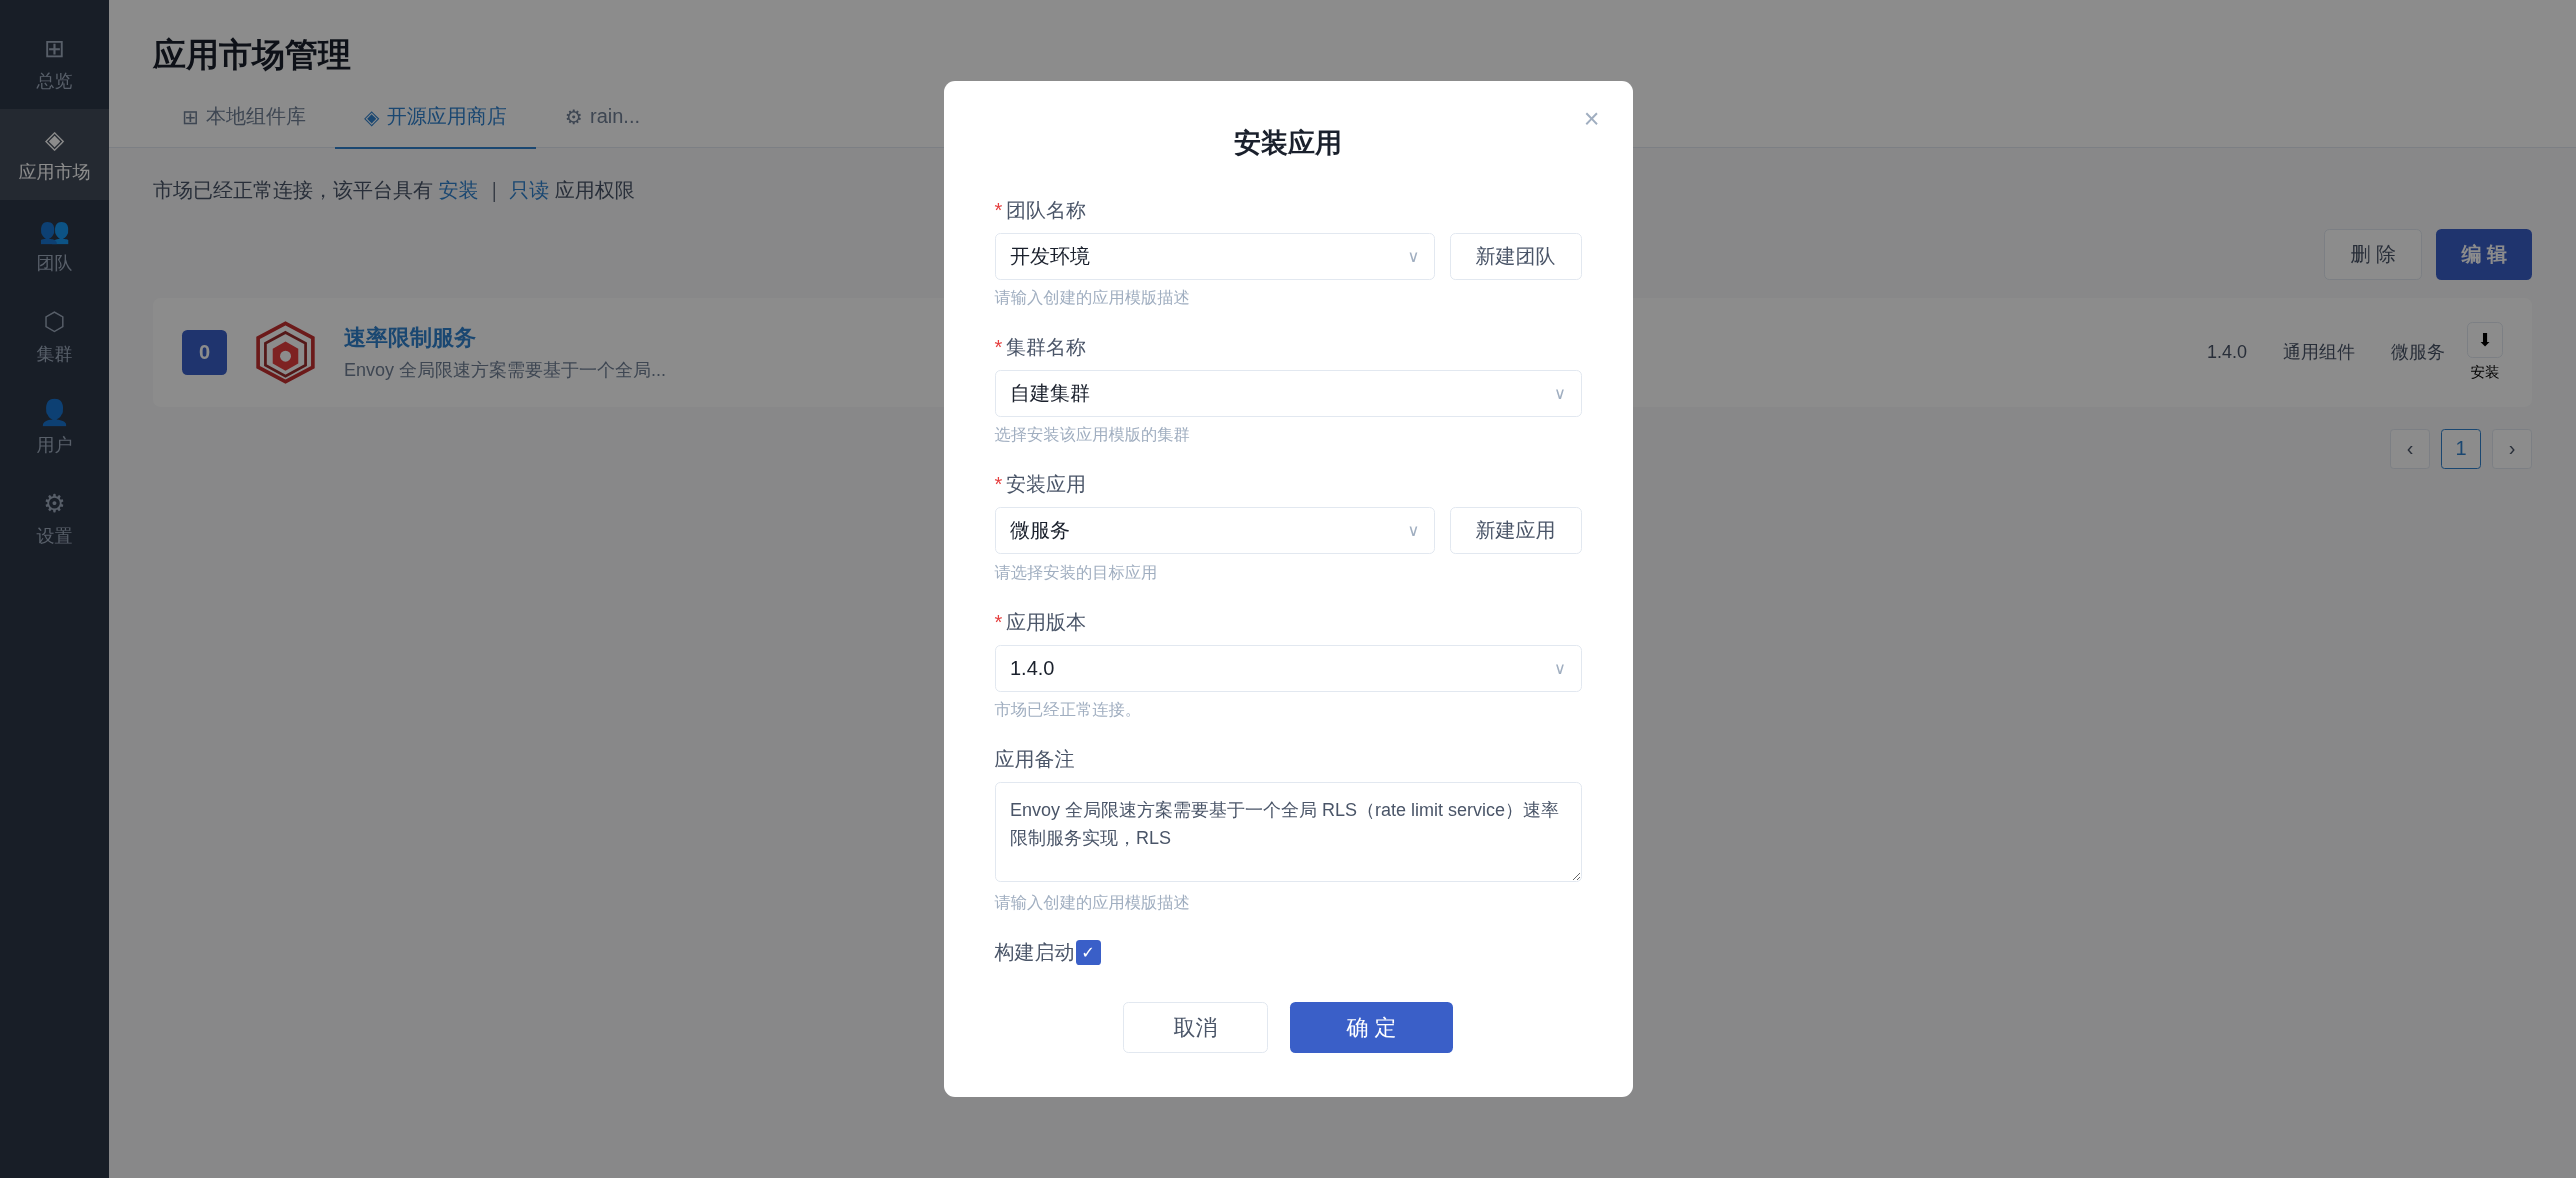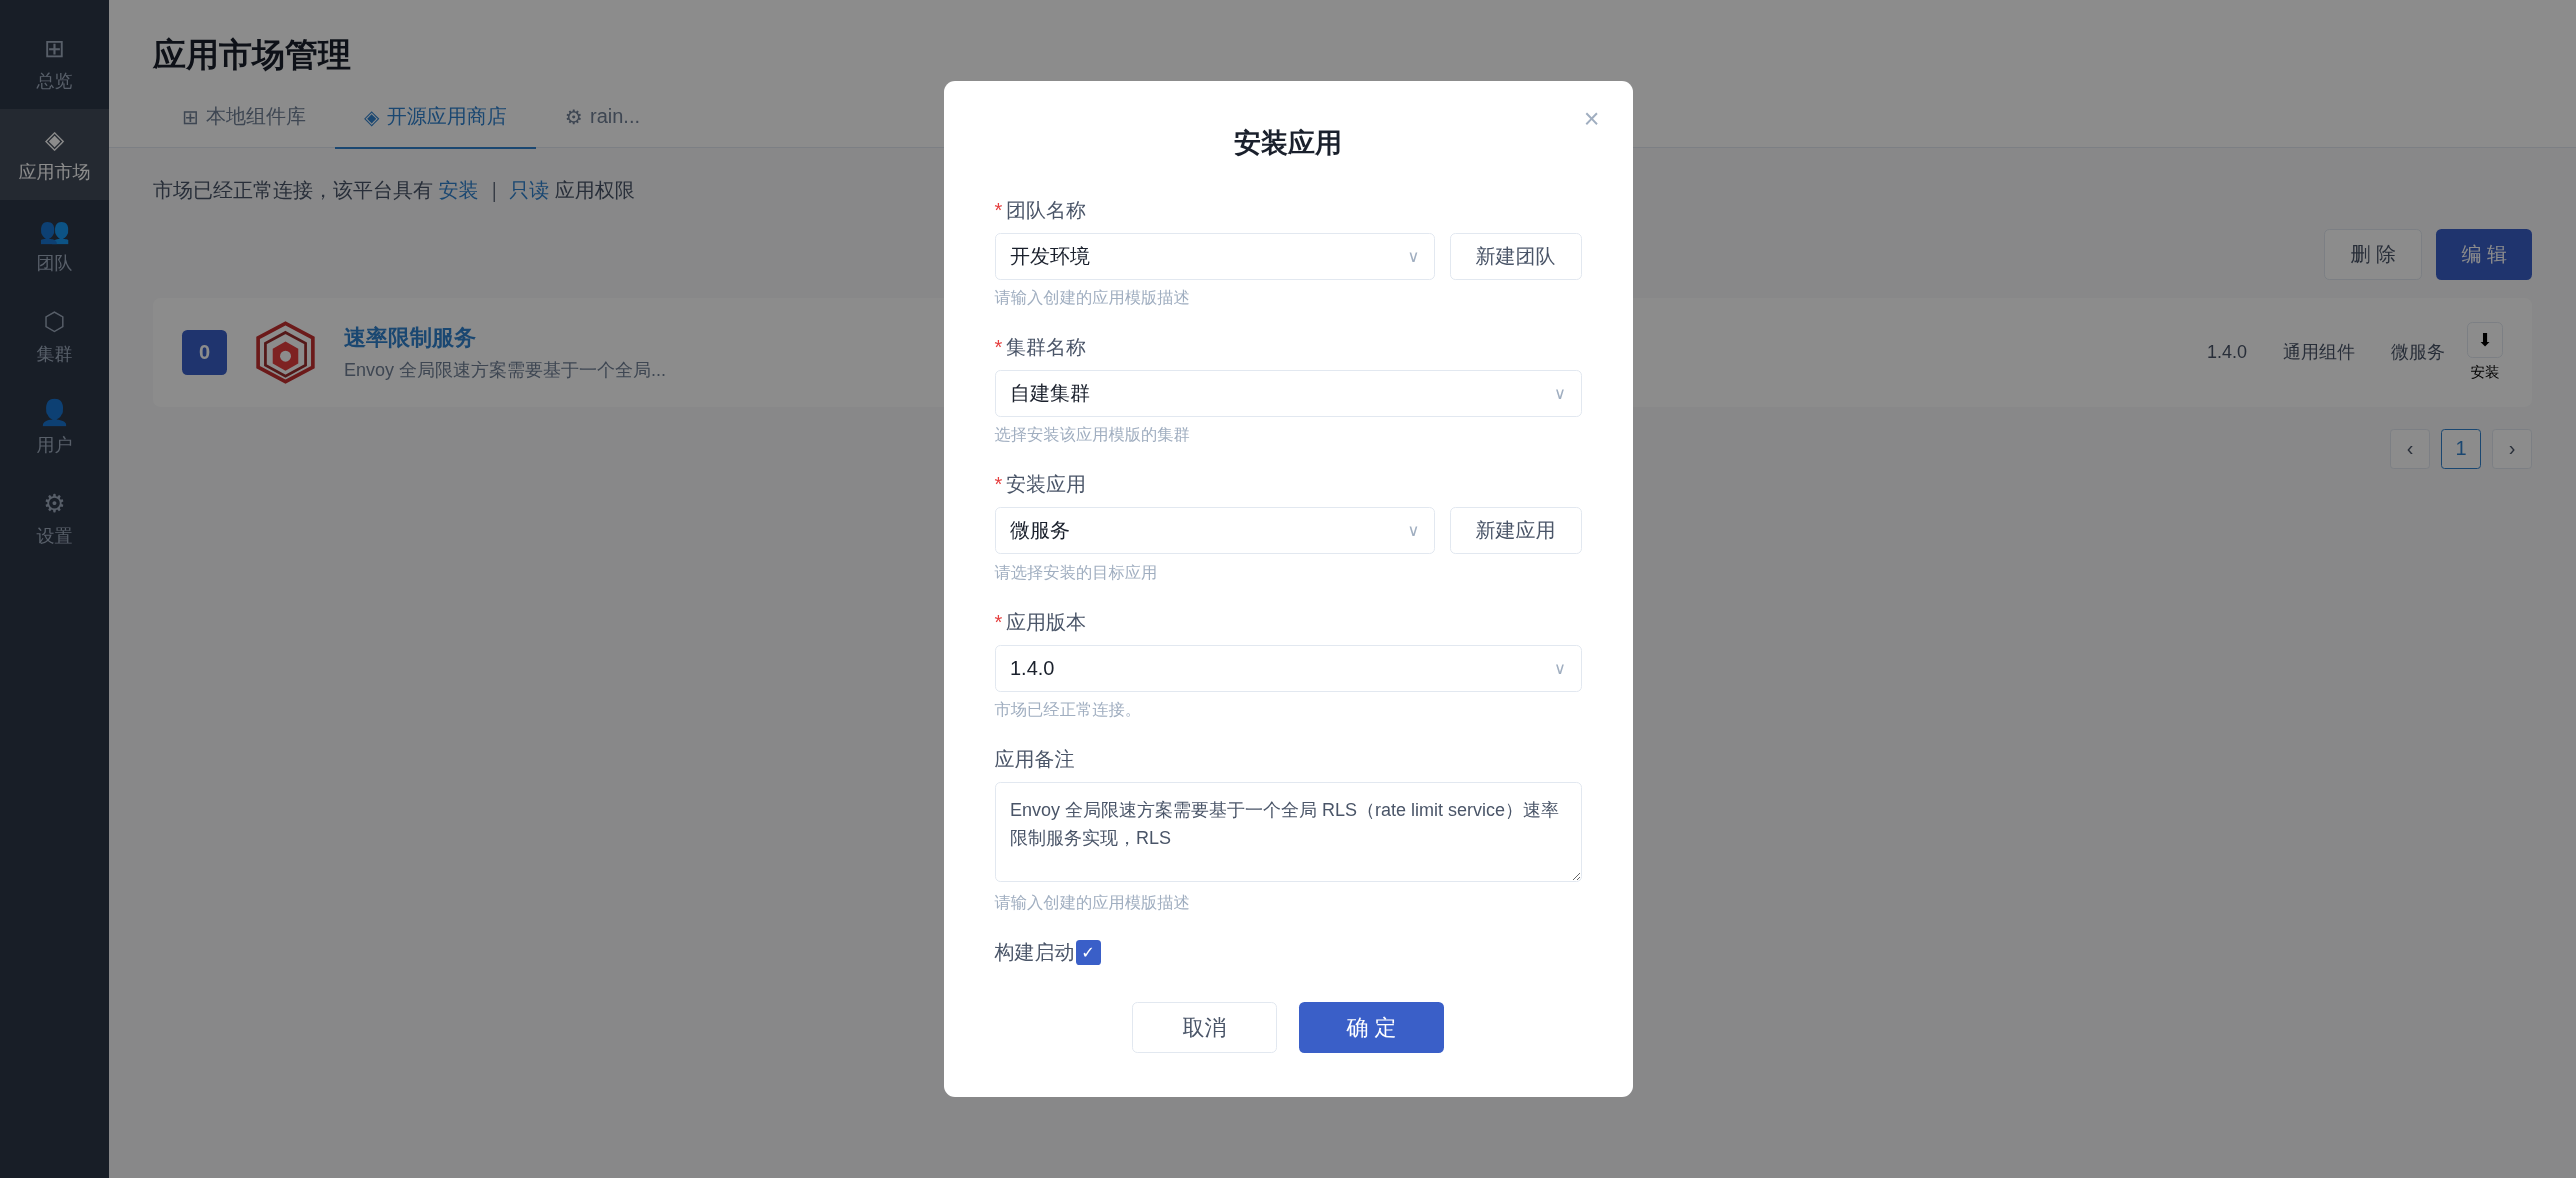--- a/index.html
+++ b/index.html
@@ -124,20 +124,21 @@
       font-size: 20px;
       cursor: pointer;
       border: 0.9px solid #e2e8f0;
       background: #fff;
       color: #4a5568;
     }
     .btn-primary {
       background: #3a5fc8;
       color: #fff;
       border: none;
+      font-weight: bold;
     }
 
     
     .app-row {
       display: flex;
       align-items: center;
       background: #fff;
       border-radius: 7.3px;
       padding: 18px 29px;
       margin-bottom: 14.5px;
@@ -369,21 +370,21 @@
       width: 145px;
       height: 51px;
       border: 0.9px solid #e2e8f0;
       border-radius: 5.4px;
       font-size: 22px;
       background: #fff;
       color: #4a5568;
       cursor: pointer;
     }
     .btn-confirm {
-      width: 145px;
+      width: 163px;
       height: 51px;
       border: none;
       border-radius: 5.4px;
       font-size: 22px;
       background: #3a5fc8;
       color: #fff;
       cursor: pointer;
     }
   </style>
 </head>

